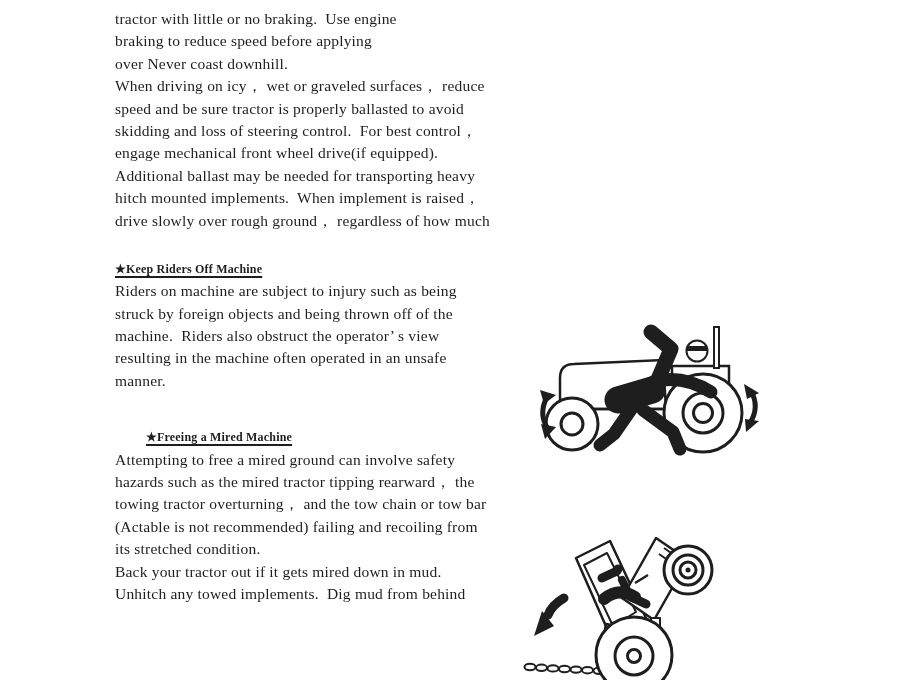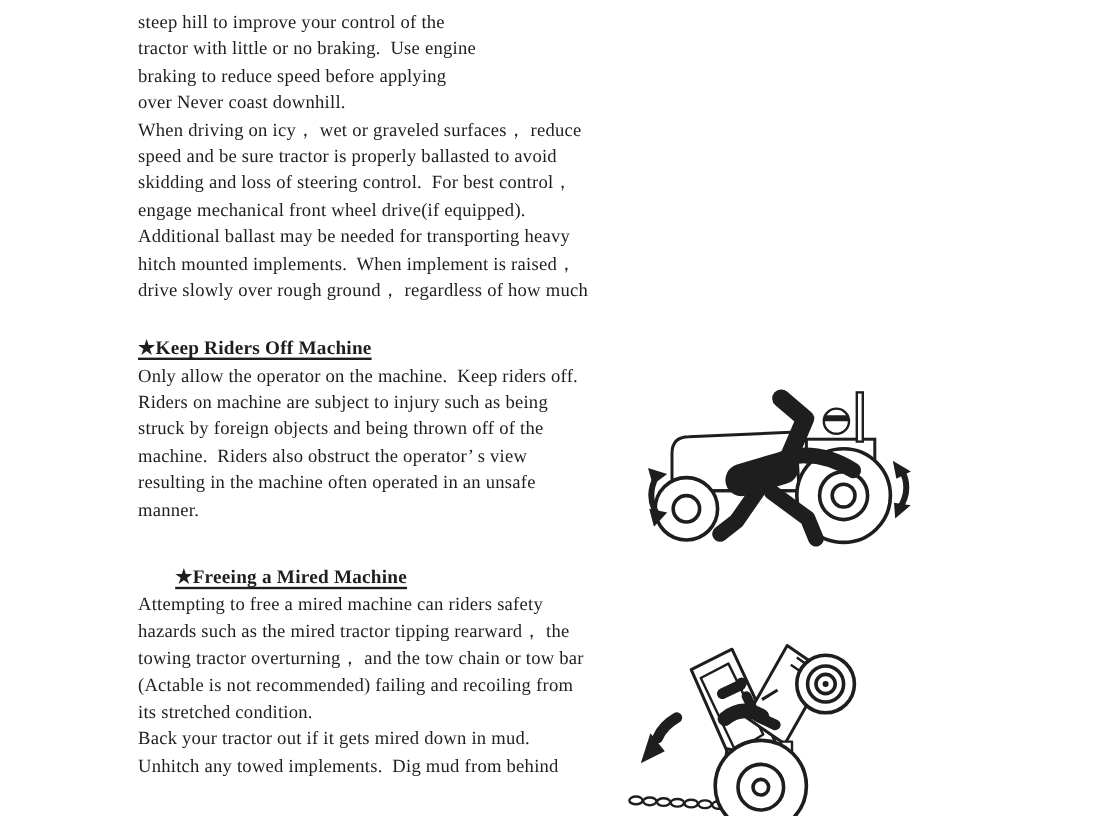--- a/index.html
+++ b/index.html
@@ -10,69 +10,67 @@
     color:#1e1e1e;
   }
   .text-col{
     position:absolute;left:115px;top:8px;width:420px;
     font-size:15.5px;letter-spacing:0.2px;
   }
   .para .line{
     line-height:22.4px;height:22.4px;white-space:pre;
   }
   .heading{
-    line-height:22.4px;height:22.4px;font-weight:bold;font-size:16px;white-space:pre;
+    line-height:22.4px;height:22.4px;font-weight:bold;font-size:12px;white-space:pre;
   }
   .heading .hl{
     text-decoration:underline;
     text-underline-offset:3px;
     text-decoration-thickness:1.5px;
   }
   .h1{margin-top:26px;}
   .h2{margin-top:34px;margin-left:31px;}
   .illustration{position:absolute;}
   #ill-riders-off{left:530px;top:318px;}
   #ill-mired{left:518px;top:508px;}
 </style>
 </head>
 <body>
 
 <div class="page">
 
   <div class="text-col">
 
     <div class="para">
-      <div class="line">steep hill to improve your control of the</div>
       <div class="line">tractor with little or no braking.  Use engine</div>
       <div class="line">braking to reduce speed before applying</div>
       <div class="line">over Never coast downhill.</div>
       <div class="line">When driving on icy， wet or graveled surfaces， reduce</div>
       <div class="line">speed and be sure tractor is properly ballasted to avoid</div>
       <div class="line">skidding and loss of steering control.  For best control，</div>
       <div class="line">engage mechanical front wheel drive(if equipped).</div>
       <div class="line">Additional ballast may be needed for transporting heavy</div>
       <div class="line">hitch mounted implements.  When implement is raised，</div>
       <div class="line">drive slowly over rough ground， regardless of how much</div>
     </div>
 
     <div class="heading h1"><span class="hl">★Keep Riders Off Machine</span></div>
 
     <div class="para">
-      <div class="line">Only allow the operator on the machine.  Keep riders off.</div>
       <div class="line">Riders on machine are subject to injury such as being</div>
       <div class="line">struck by foreign objects and being thrown off of the</div>
       <div class="line">machine.  Riders also obstruct the operator’ s view</div>
       <div class="line">resulting in the machine often operated in an unsafe</div>
       <div class="line">manner.</div>
     </div>
 
     <div class="heading h2"><span class="hl">★Freeing a Mired Machine</span></div>
 
     <div class="para">
-      <div class="line">Attempting to free a mired machine can riders safety</div>
+      <div class="line">Attempting to free a mired ground can involve safety</div>
       <div class="line">hazards such as the mired tractor tipping rearward， the</div>
       <div class="line">towing tractor overturning， and the tow chain or tow bar</div>
       <div class="line">(Actable is not recommended) failing and recoiling from</div>
       <div class="line">its stretched condition.</div>
       <div class="line">Back your tractor out if it gets mired down in mud.</div>
       <div class="line">Unhitch any towed implements.  Dig mud from behind</div>
     </div>
 
   </div>
 

